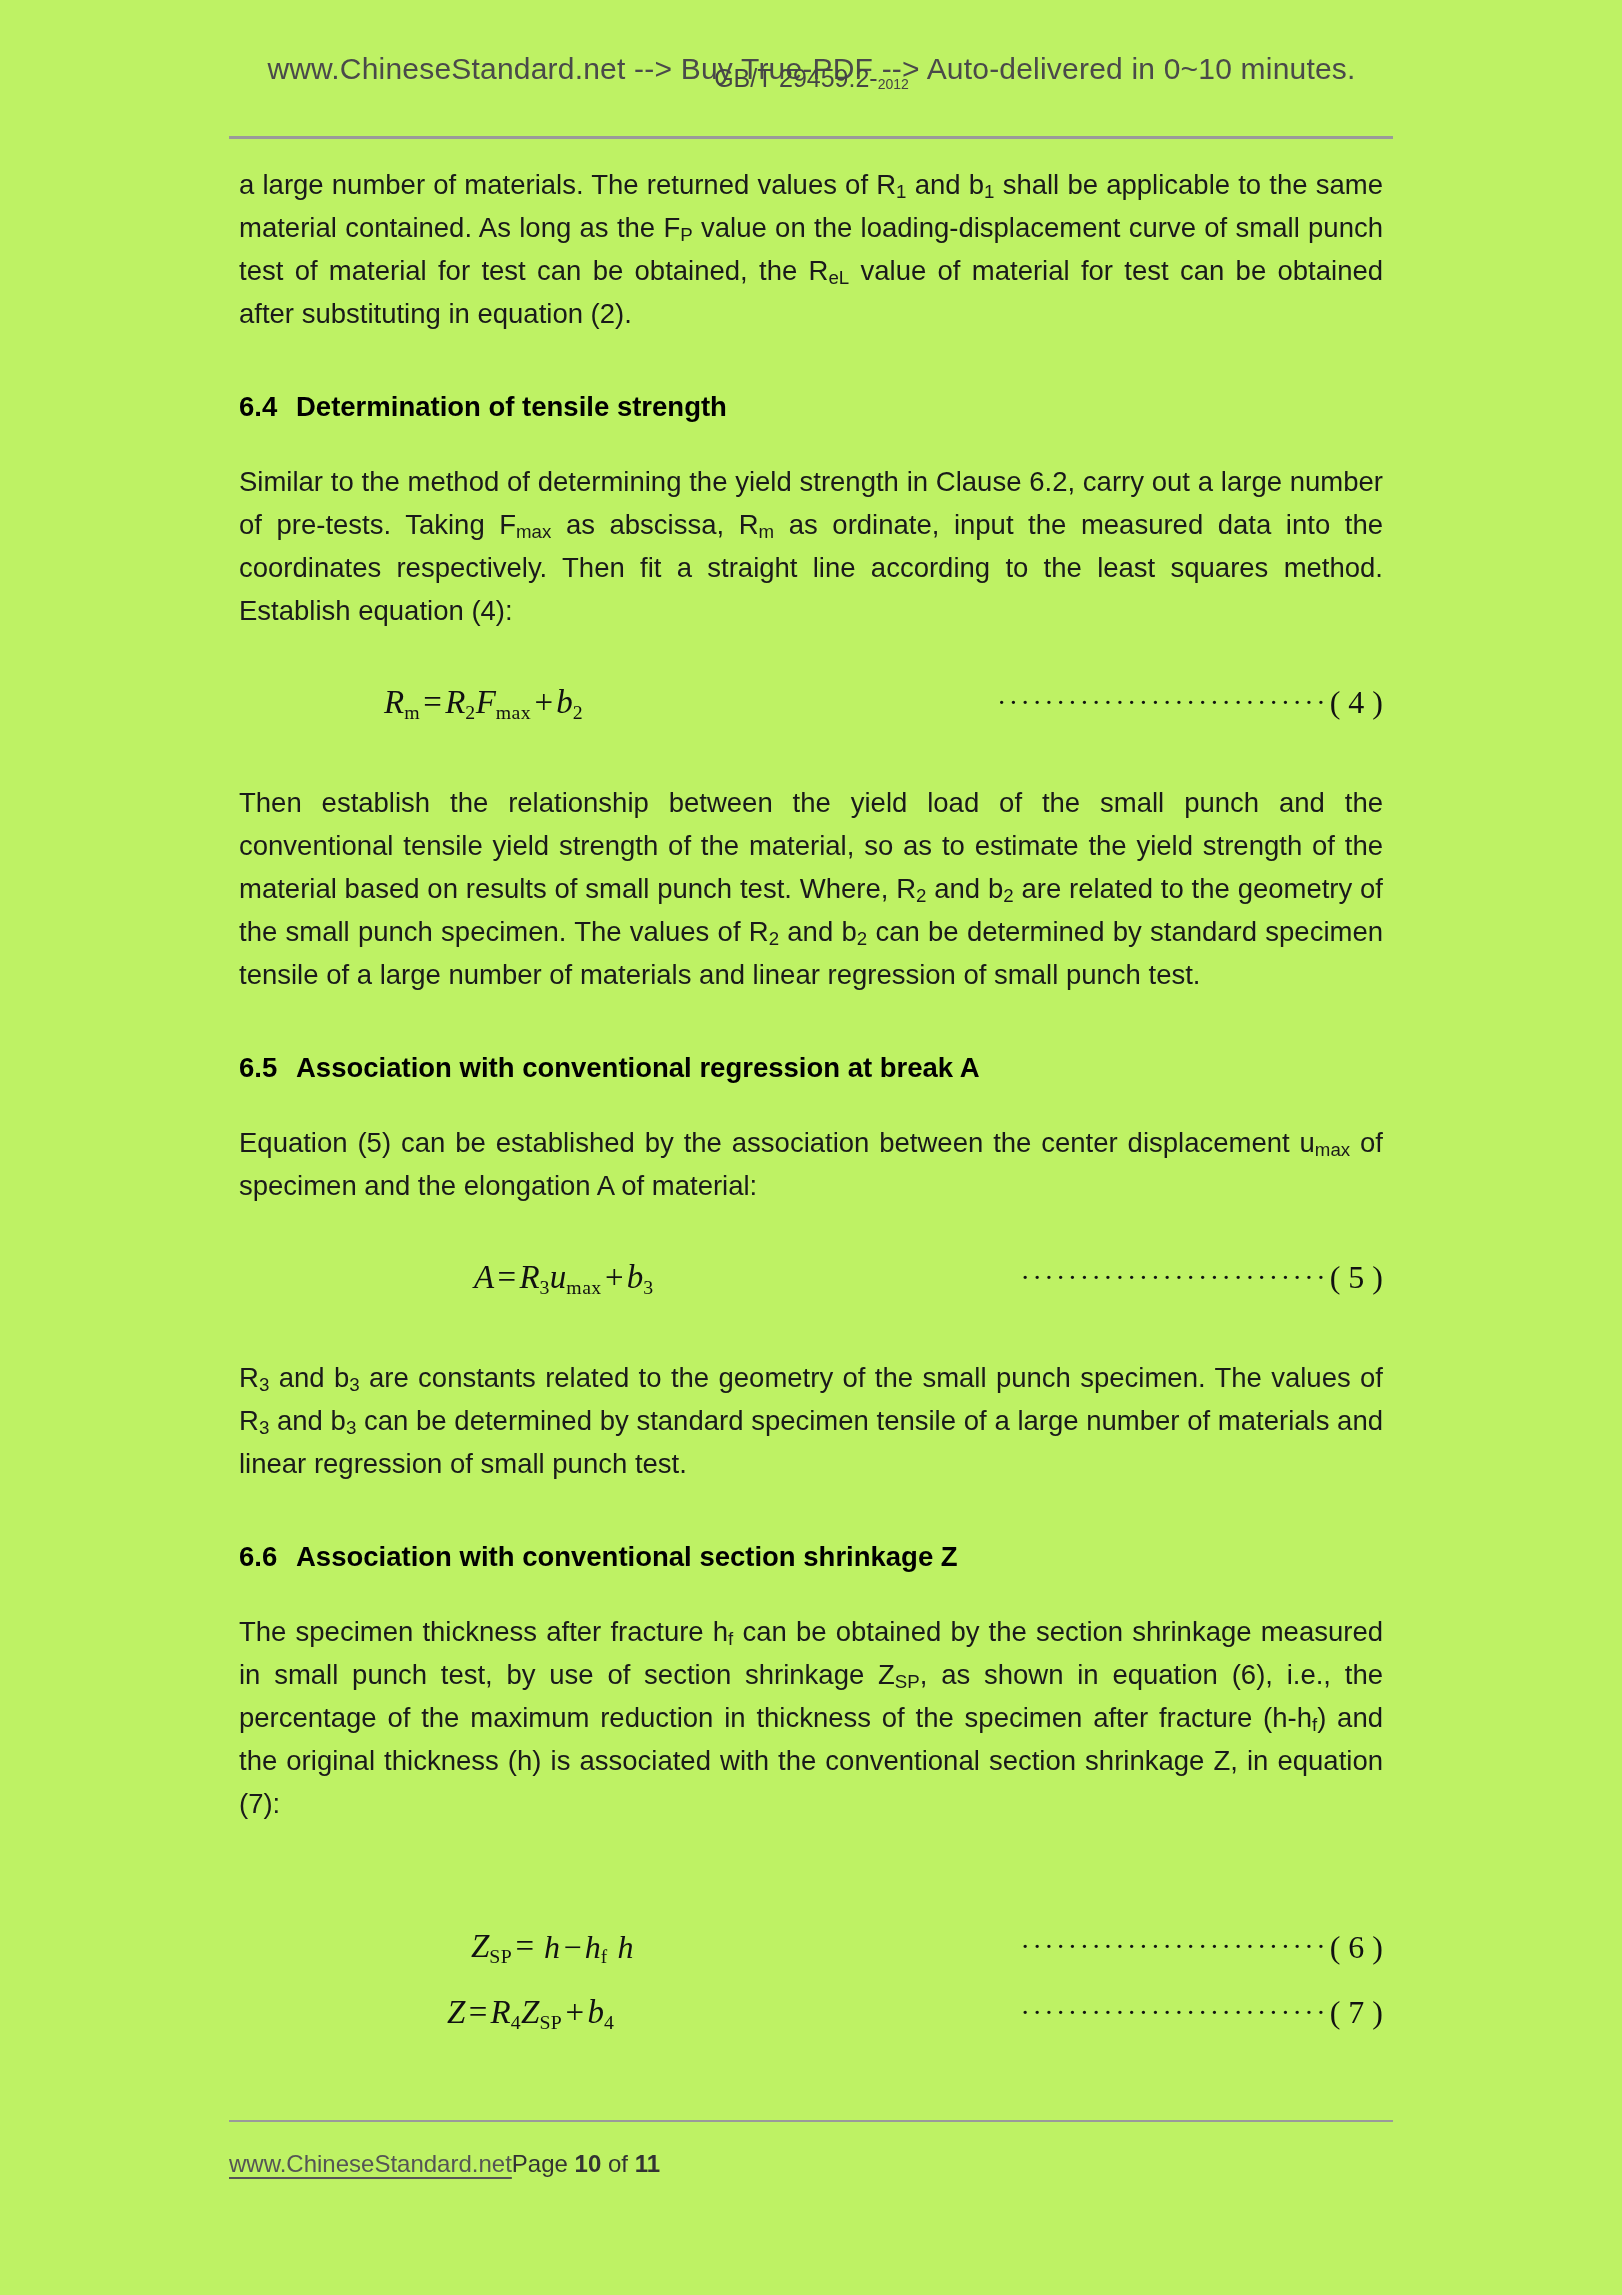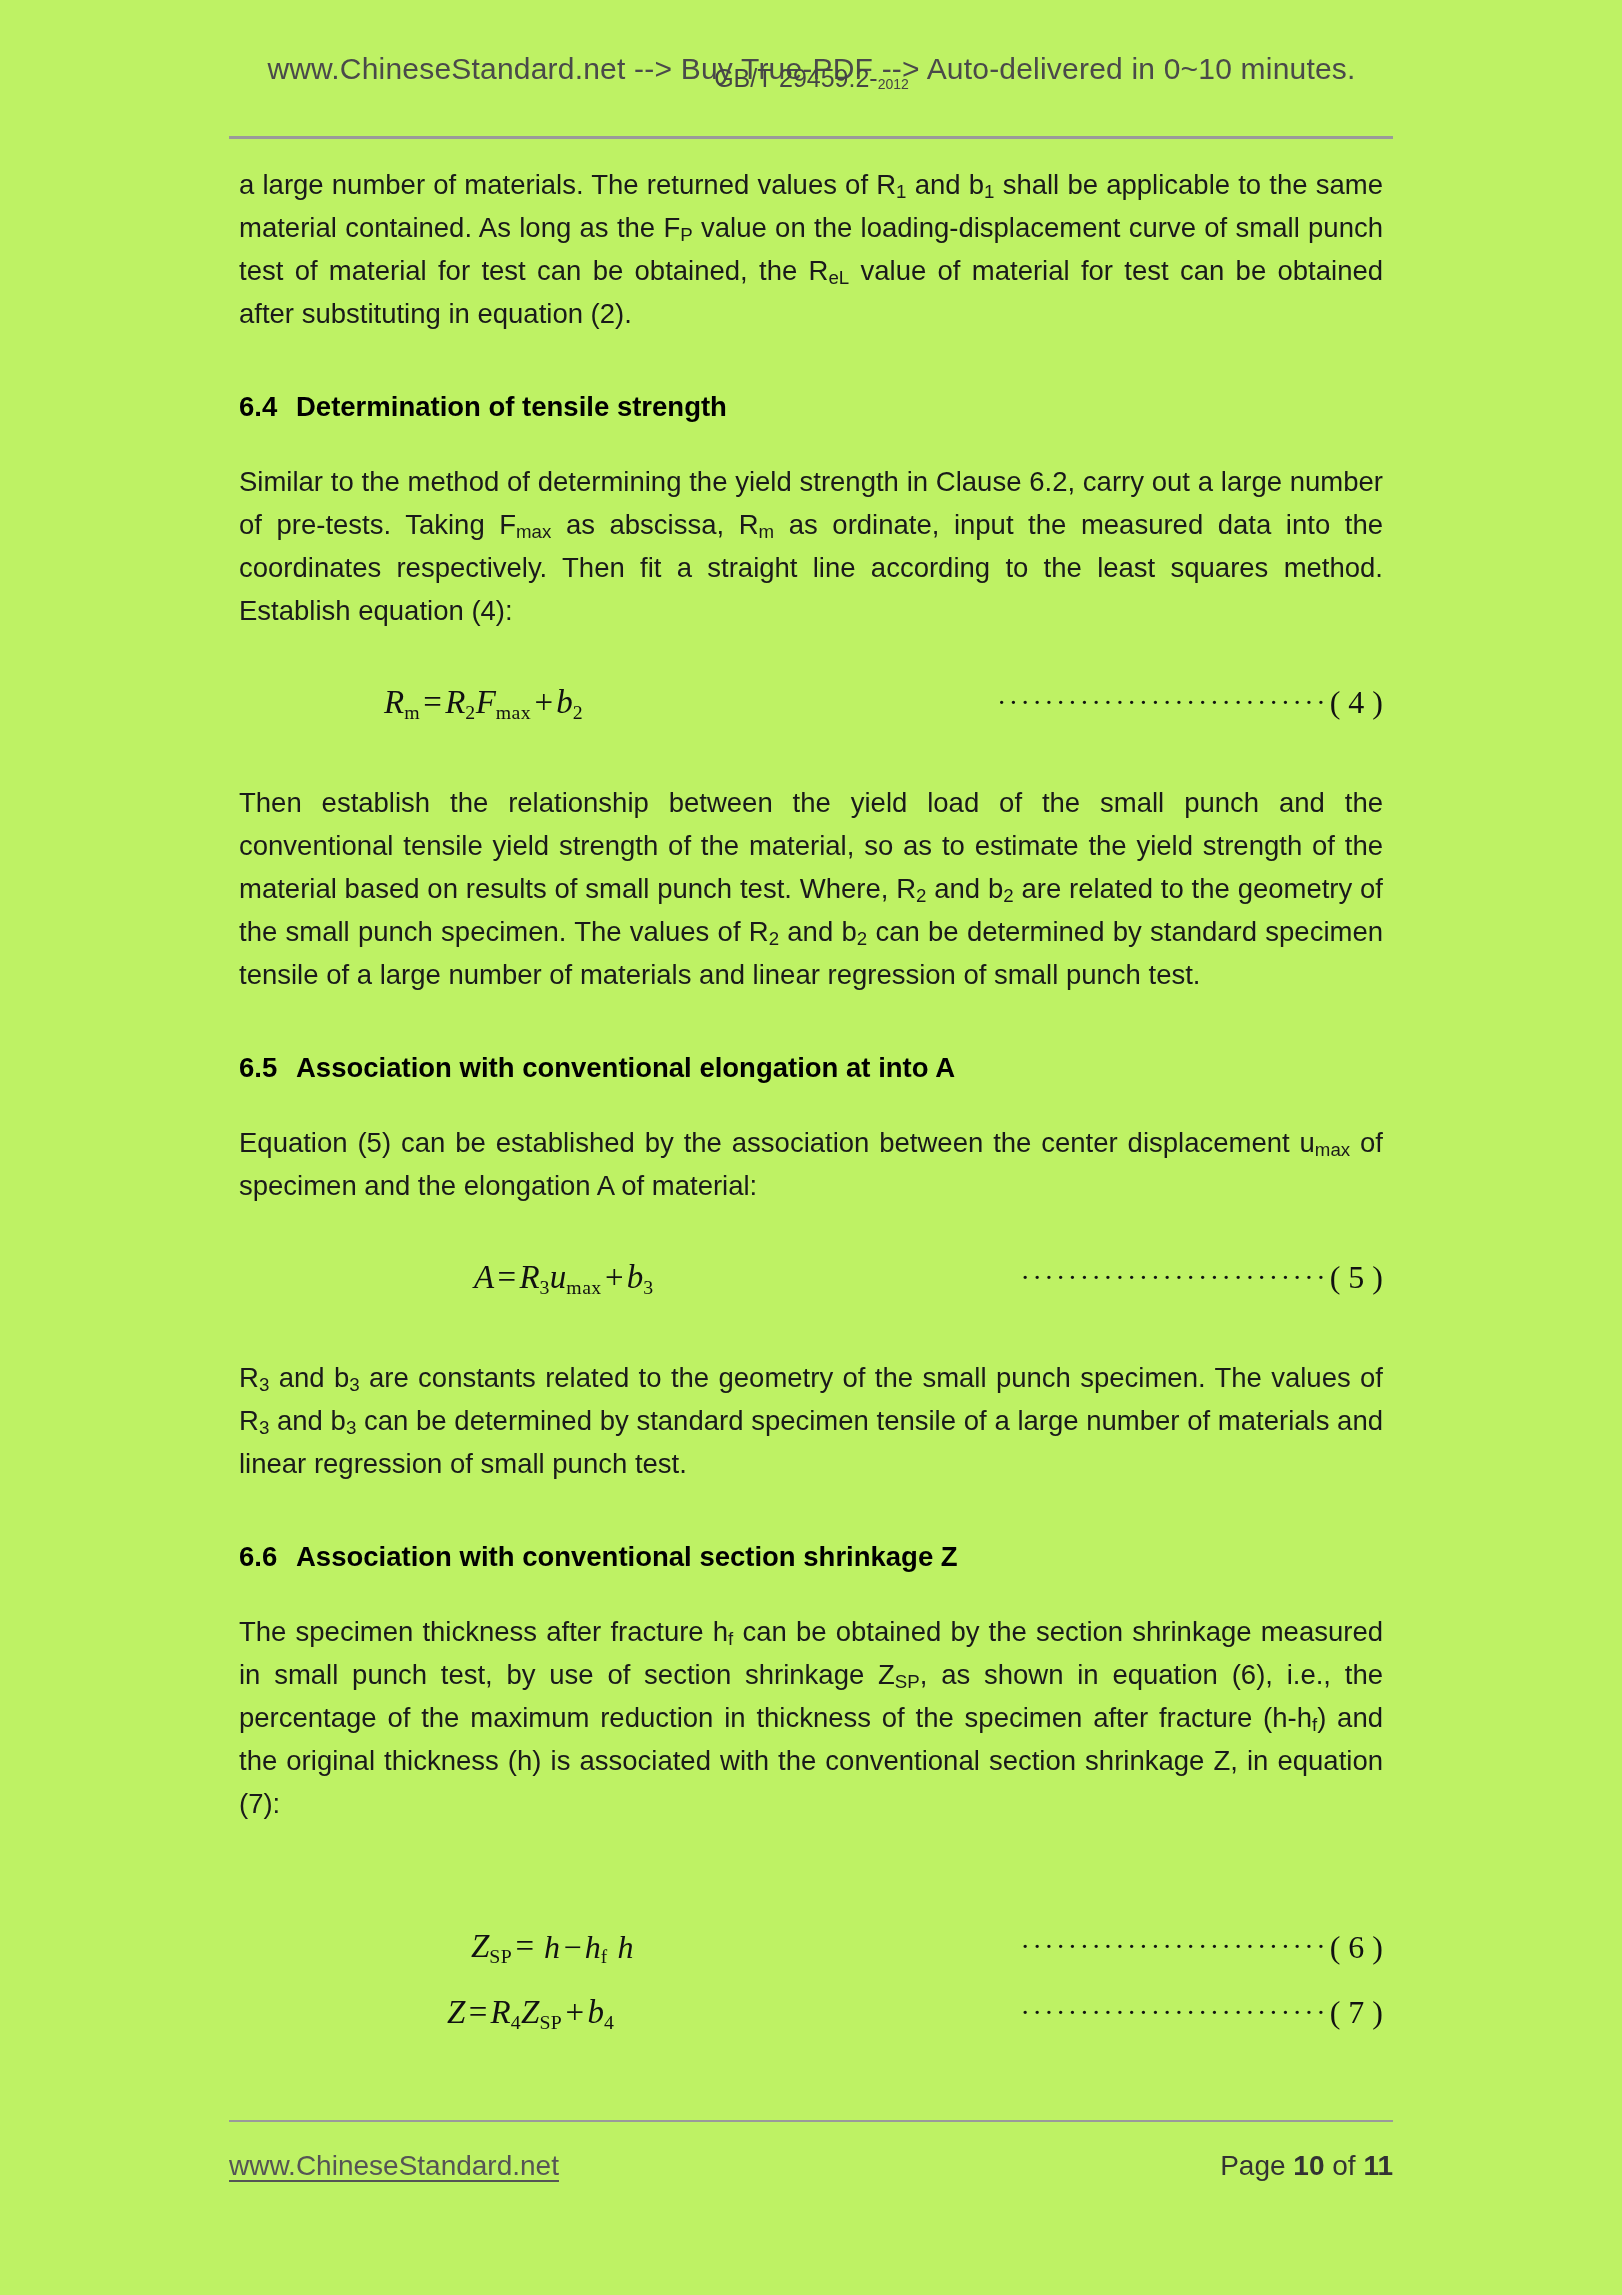--- a/index.html
+++ b/index.html
@@ -181,23 +181,22 @@
     width: 1164px;
     height: 1.7px;
     background: #9a9a9a;
   }
   .page-footer {
     position: absolute;
     left: 229px;
     top: 2150px;
     width: 1164px;
     display: flex;
-    justify-content: space-between;
     align-items: baseline;
-    font-size: 28px;
+    font-size: 24px;
     color: #555555;
   }
   .footer-link {
     color: #555555;
     text-decoration: underline;
     text-underline-offset: 5px;
     cursor: pointer;
   }
   .footer-page { color: #333333; white-space: nowrap; }
   .footer-page b { font-weight: bold; }
@@ -254,21 +253,21 @@
       between the yield load of the small punch and the conventional tensile yield strength of the material, so as
       to estimate the yield strength of the material based on results of small punch test. Where,
       R<sub>2</sub> and
       b<sub>2</sub> are related to the geometry of the small punch
       specimen. The values of R<sub>2</sub> and
       b<sub>2</sub> can be determined by standard specimen tensile
       of a large number of materials and linear regression of small punch test.</p>
 
     <div class="spacer-62"></div>
 
-    <h2 class="section-head"><span class="num">6.5</span><span>Association with conventional elongation at into A</span></h2>
+    <h2 class="section-head"><span class="num">6.5</span><span>Association with conventional regression at break A</span></h2>
 
     <div class="spacer-40"></div>
 
     <p class="body-text">Equation (5) can be established by the
       association between the center displacement u<sub>max</sub>
       of specimen and the elongation A of material:</p>
 
     <div class="spacer-62"></div>
 
     <div class="eq-row">

